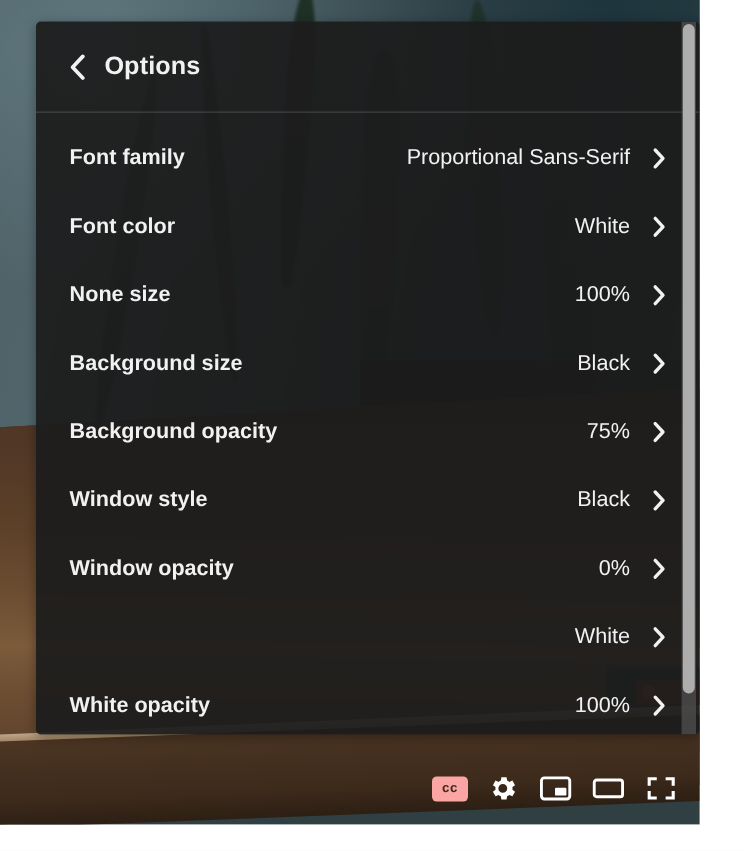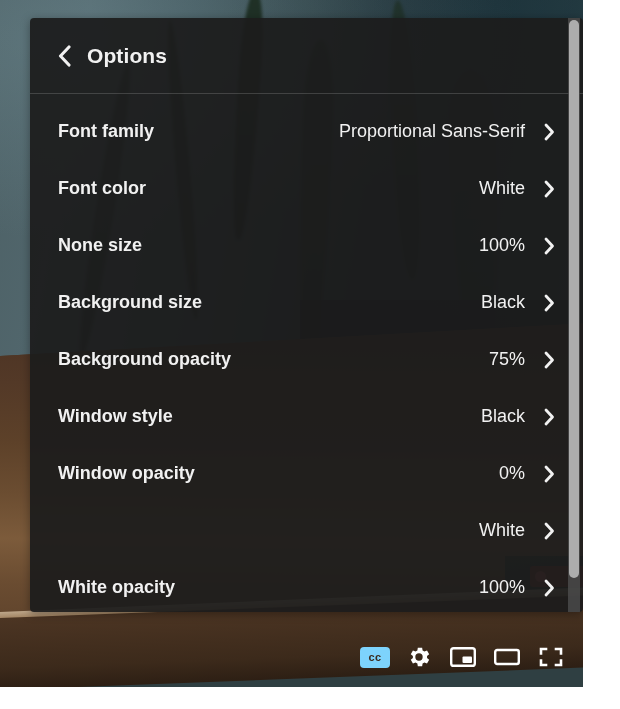--- a/index.html
+++ b/index.html
@@ -251,21 +251,21 @@
     align-items: center;
     justify-content: center;
     cursor: pointer;
   }
   .ctrl-btn svg { display: block; }
 
   .cc-box {
     width: 30px;
     height: 21px;
     border-radius: 4px;
-    background: #7dd3fc;
+    background: #fca5a5;
     display: flex;
     align-items: center;
     justify-content: center;
     color: #3b2b1e;
     font-size: 11px;
     font-weight: bold;
     letter-spacing: .5px;
     font-family: "Liberation Sans", sans-serif;
   }
 </style>

